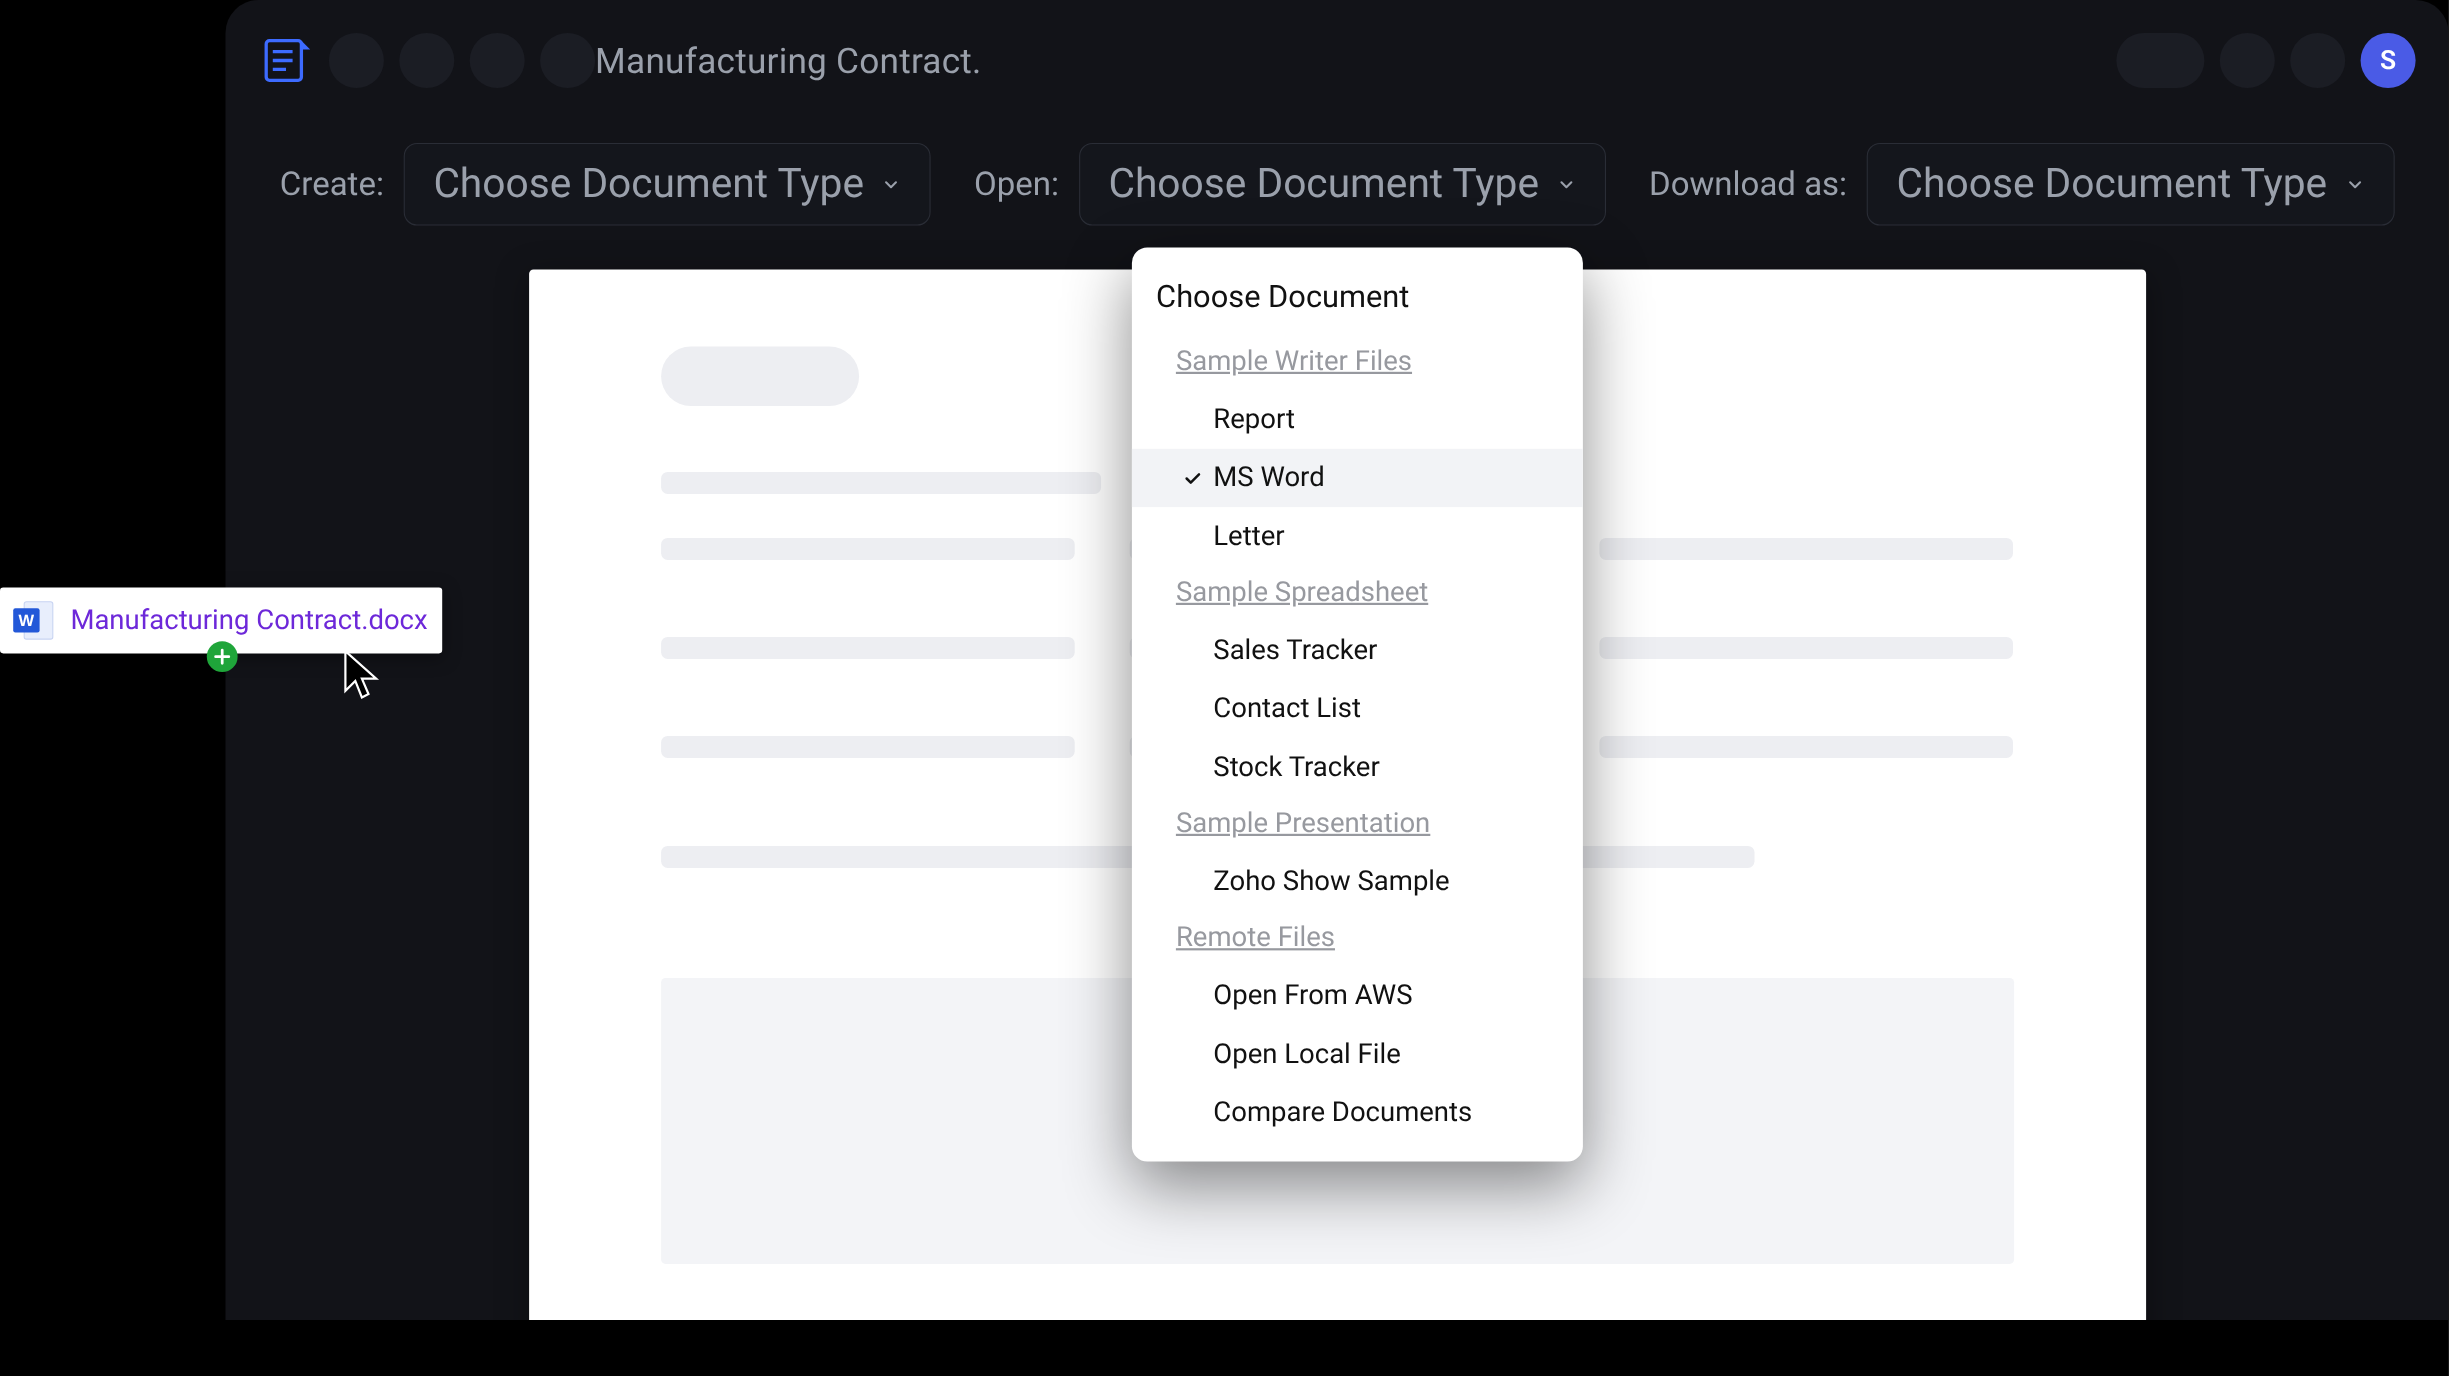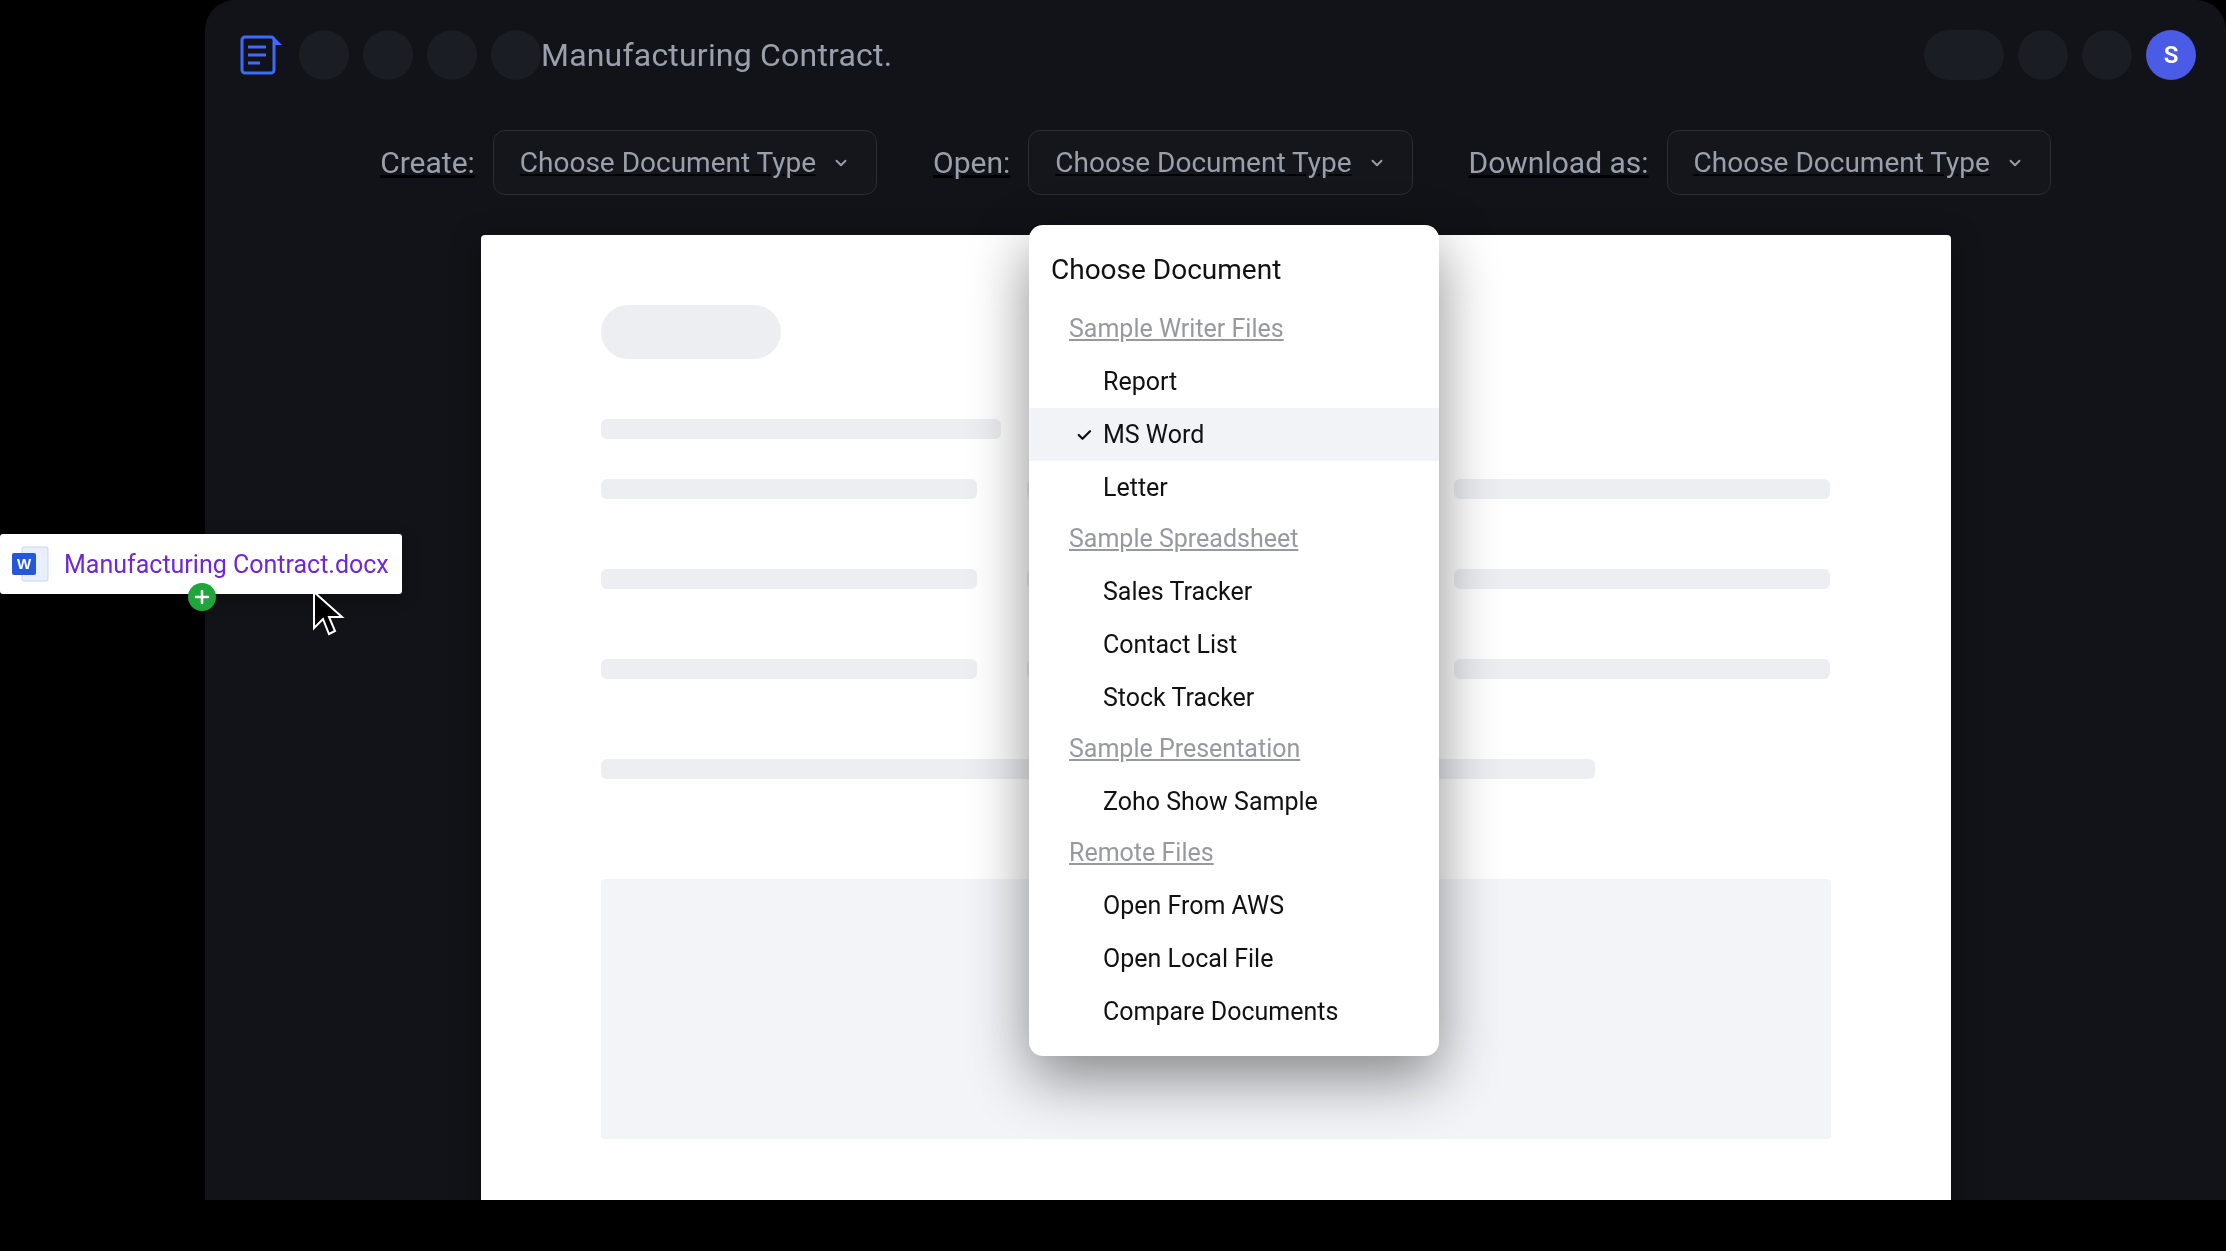--- a/index.html
+++ b/index.html
@@ -10,24 +10,24 @@
 
   .topbar { display: flex; align-items: center; height: 110px; padding: 0 30px; }
   .topbar-left { display: flex; align-items: center; gap: 14px; }
   .doc-icon { width: 50px; height: 50px; display:flex; align-items:center; justify-content:center; }
   .pill { width: 50px; height: 50px; border-radius: 50%; background: #1b1d24; }
   .title { flex: 1; color: #9aa0ab; font-size: 32px; letter-spacing: .2px; }
   .topbar-right { display: flex; align-items: center; gap: 14px; }
   .pill-wide { width: 80px; height: 50px; border-radius: 26px; background: #1b1d24; }
   .avatar { width: 50px; height: 50px; border-radius: 50%; background: #4a5be6; color: #fff; display:flex; align-items:center; justify-content:center; font-size: 24px; font-weight: 600; }
 
-  .toolbar { display:flex; align-items:center; gap: 56px; padding: 20px 0 40px 0; justify-content:center;text-decoration:underline; }
+  .toolbar { display:flex; align-items:center; gap: 39px; padding: 20px 0 40px 0; justify-content:center; }
   .group { display:flex; align-items:center; gap: 18px; }
   .group-label { color: #9aa0ab; font-size: 30px; }
-  .select { display:flex; align-items:center; gap: 16px; border: 1px solid #2a2d36; background: #14161c; color: #9aa0ab; font-size: 28px; padding: 15px 26px; border-radius: 12px; cursor: pointer; white-space: nowrap; }
+  .select { display:flex; align-items:center; gap: 16px; border: 1px solid #2a2d36; background: #14161c; color: #9aa0ab; font-size: 37px; padding: 15px 26px; border-radius: 12px; cursor: pointer; white-space: nowrap; }
   .chev { width: 18px; height: 18px; display:inline-flex; align-items:center; justify-content:center; }
 
   .doc-area { position: relative; margin: 0 auto; width: 1470px; height: 1000px; background: #fff; border-radius: 4px; box-shadow: 0 6px 30px rgba(0,0,0,.35); padding: 70px 120px; }
   .ph { background: #edeef2; border-radius: 10px; }
   .ph-title { width: 180px; height: 54px; border-radius: 30px; margin-bottom: 60px; }
   .ph-row { height: 20px; border-radius: 6px; margin-bottom: 40px; }
   .ph-grid { display:grid; grid-template-columns: 1fr 1fr 1fr; gap: 30px 50px; margin-bottom: 40px; }
   .ph-half { display:grid; grid-template-columns: 1fr 1fr; gap: 30px 50px; margin-bottom: 40px;}
   .doc-foot { margin-top: 60px; height: 260px; background: #f3f4f7; border-radius: 4px; }
 

